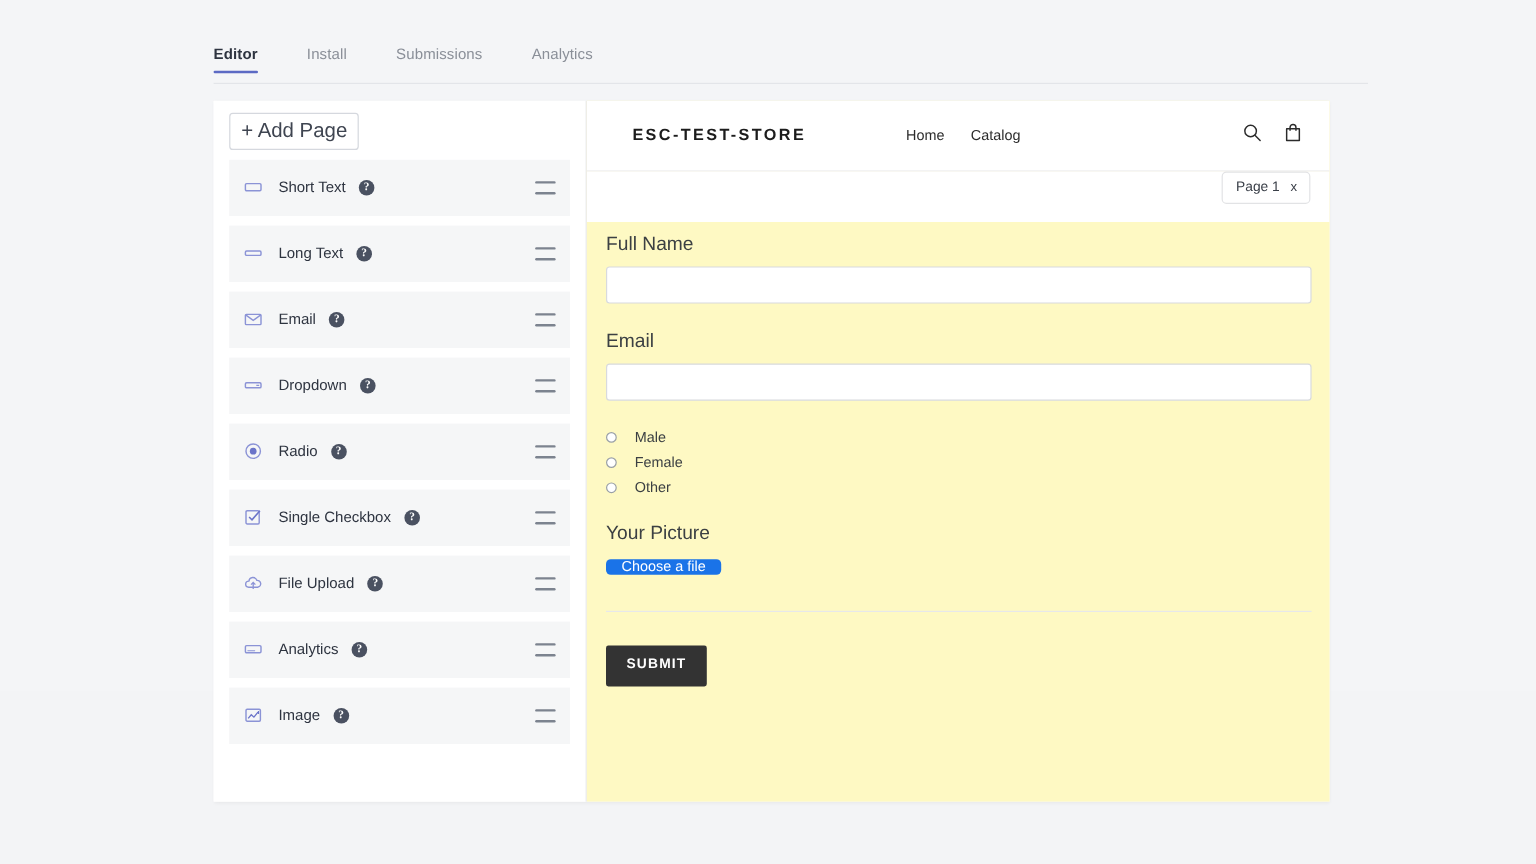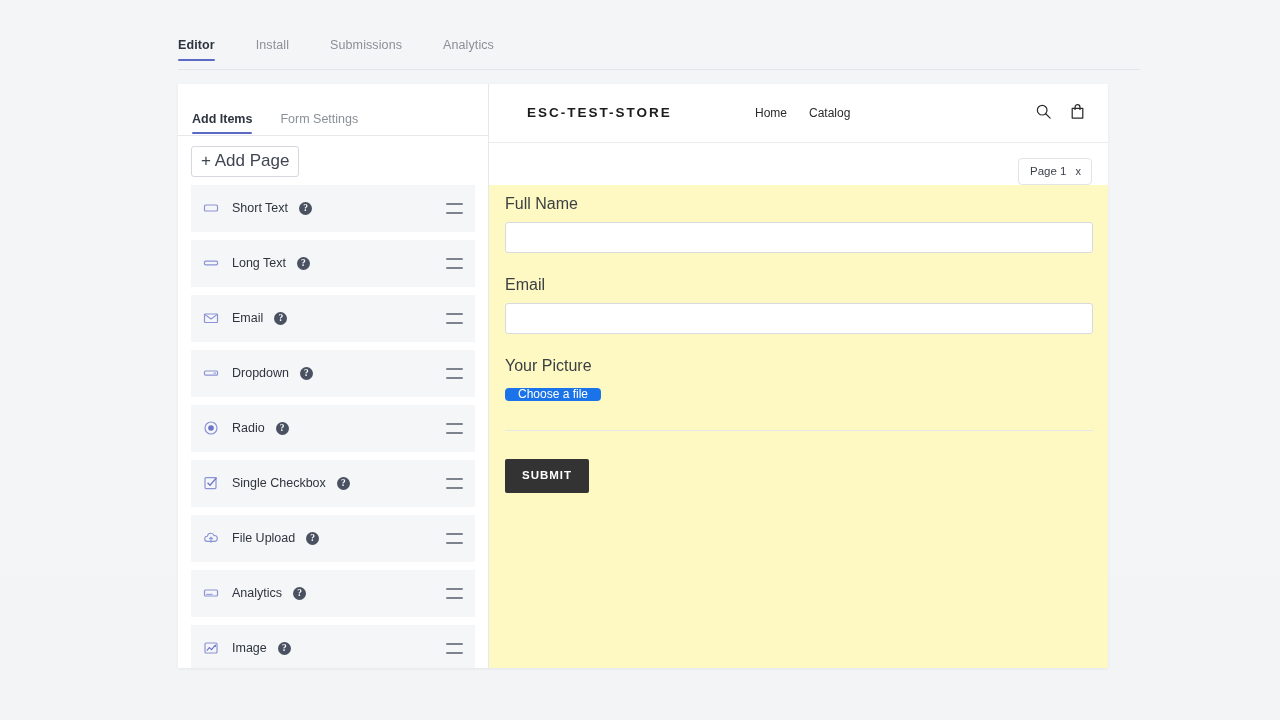--- a/index.html
+++ b/index.html
@@ -235,21 +235,21 @@
     align-items: center;
     gap: 17px;
   }
   .store-icons span { cursor: pointer; display: block; }
 
   .page-tab-bar {
     height: 42px;
     flex: 0 0 42px;
     display: flex;
     justify-content: flex-end;
-    align-items: flex-end;
+    align-items: flex-start;
     padding-right: 16px;
     background: #ffffff;
   }
   .page-tab {
     border: 1px solid #e2e3e5;
     border-radius: 4px;
     background: #ffffff;
     padding: 6px 10px 7px 11px;
     display: flex;
     align-items: center;
@@ -367,28 +367,20 @@
     </div>
     <div class="app-tab">
       <span>Analytics</span>
     </div>
   </div>
 
   <div class="panel-wrap">
 
     <div class="editor-col">
 
-      <div class="editor-tabs">
-        <div class="editor-tab active">
-          <span>Add Items</span>
-        </div>
-        <div class="editor-tab">
-          <span>Form Settings</span>
-        </div>
-      </div>
 
       <div class="add-page-row">
         <div class="add-page-btn">+ Add Page</div>
       </div>
 
       <div class="items-list">
 
         <div class="item-row">
           <span class="item-icon">
             <svg width="16" height="16" viewBox="0 0 16 16">
@@ -563,20 +555,34 @@
           <div class="field-label">Full Name</div>
           <input class="text-input" type="text" placeholder="" style="">
         </div>
 
         <div class="field-group">
           <div class="field-label">Email</div>
           <input class="text-input" type="text" placeholder="" style="">
         </div>
 
         <div class="field-group">
+          <div class="radio-group">
+            <div class="radio-row">
+              <span class="radio-mark"></span>
+              <span class="radio-label">Male</span>
+            </div>
+            <div class="radio-row">
+              <span class="radio-mark"></span>
+              <span class="radio-label">Female</span>
+            </div>
+            <div class="radio-row">
+              <span class="radio-mark"></span>
+              <span class="radio-label">Other</span>
+            </div>
+          </div>
         </div>
 
         <div class="field-group">
           <div class="field-label">Your Picture</div>
           <button class="file-btn">Choose a file</button>
         </div>
 
         <div class="divider"></div>
 
         <button class="submit-btn">SUBMIT</button>

